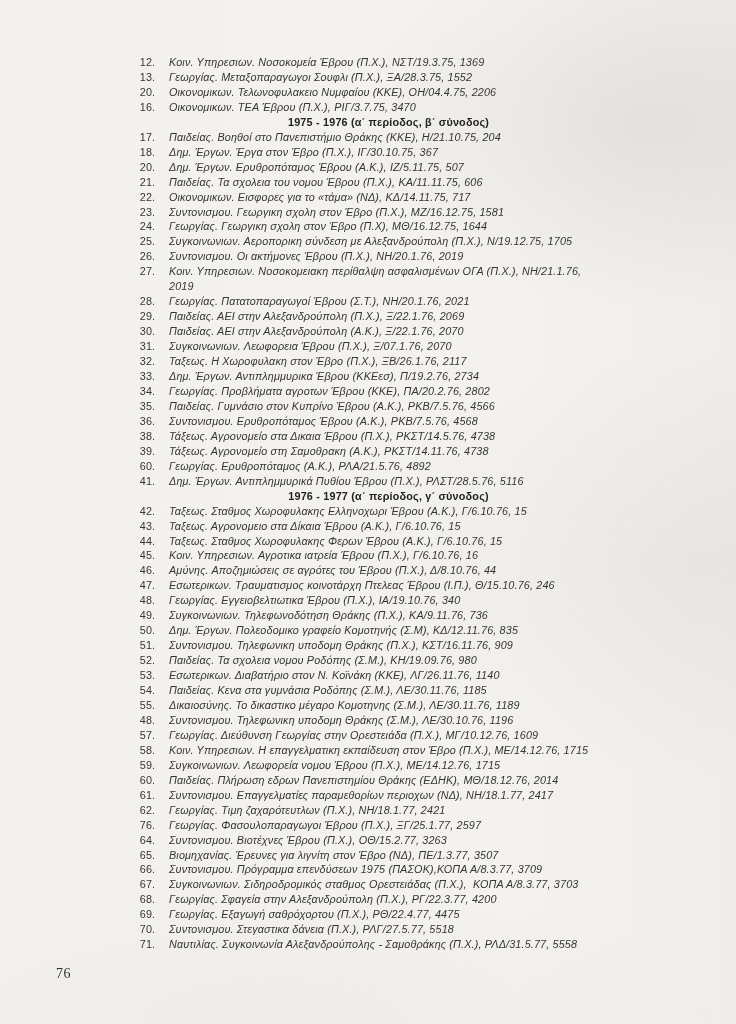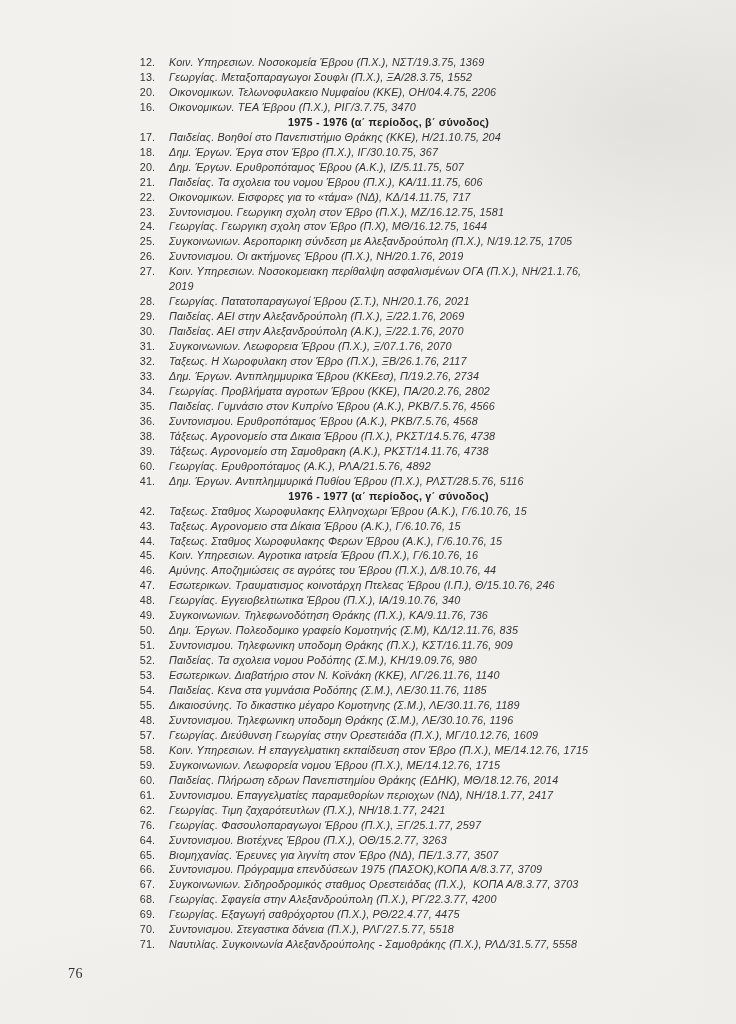--- a/index.html
+++ b/index.html
@@ -27,21 +27,21 @@
     white-space:nowrap;
   }
   .row .txt{flex:1;white-space:pre-wrap;font-style:italic;}
   .row.header{
     display:block;font-weight:bold;color:#222;
     margin-left:-22px;letter-spacing:0.2px;text-align:center;
   }
   .page-number{
     position:absolute;left:56px;top:966px;
     font-family:"Liberation Serif","DejaVu Serif",serif;
-    font-size:14px;color:#2f2f2f;letter-spacing:0.5px;margin-left:12px;
+    font-size:14px;color:#2f2f2f;letter-spacing:0.5px;
   }
 </style>
 </head>
 <body>
 
 <div class="page">
   <div class="list" id="entry-list">
       <div class="row item">
         <span class="num">12.</span>
         <span class="txt">Κοιν. Υπηρεσιων. Νοσοκομεία Έβρου (Π.Χ.), ΝΣΤ/19.3.75, 1369</span>

